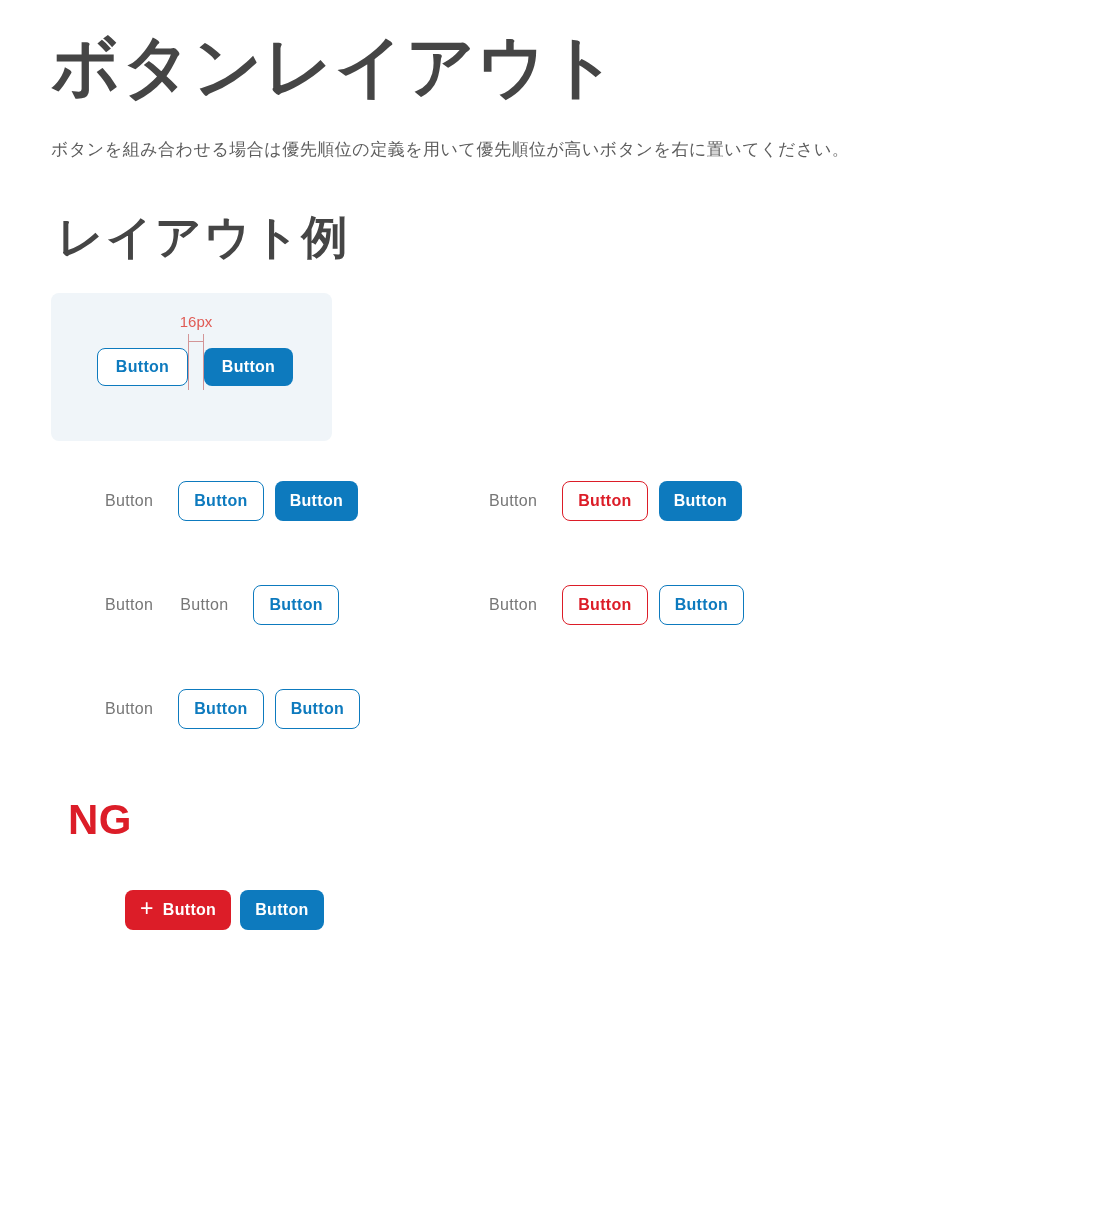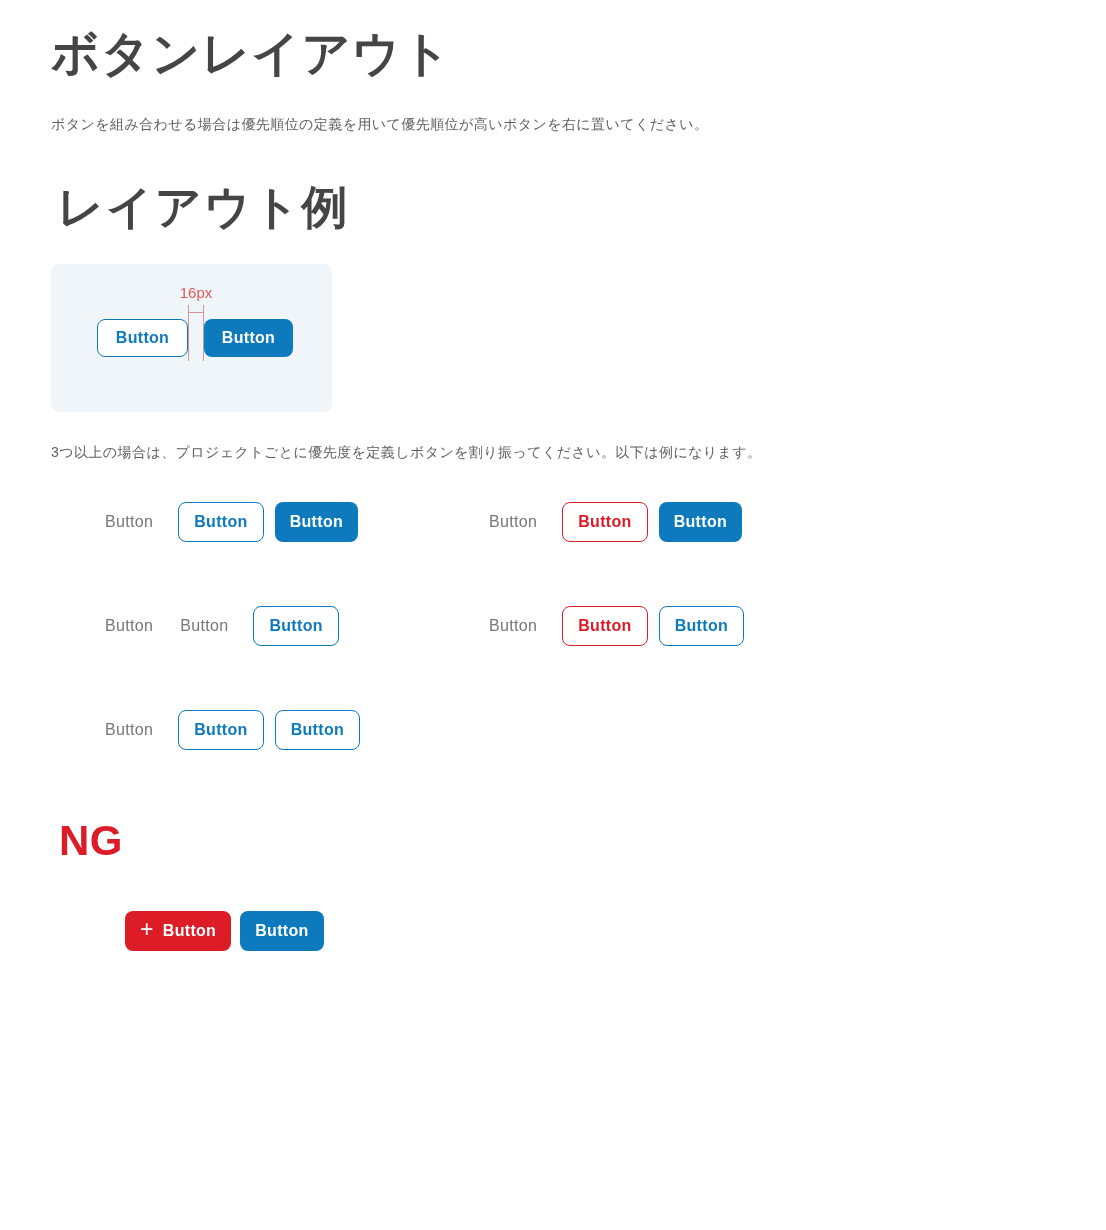--- a/index.html
+++ b/index.html
@@ -17,43 +17,44 @@
   body {
     width: 1106px;
     min-height: 1230px;
     font-family: "Liberation Sans", "DejaVu Sans", sans-serif;
     color: var(--body-text);
   }
   .page { padding: 24px 51px 60px 51px; }
 
   h1.page-title {
     margin: 0;
-    font-size: 48px;
+    font-size: 68px;
     line-height: 1.25;
     font-weight: 700;
     color: var(--heading);
     letter-spacing: 0.02em;
   }
   p.lead {
     margin: 30px 0 0 0;
-    font-size: 14px;
+    font-size: 17px;
     line-height: 1.45;
     letter-spacing: 0.03em;
     color: var(--body-text);
+    font-family: Liberation Mono, monospace;
   }
   h2.section-title {
     margin: 44px 0 0 6px;
     font-size: 46px;
     line-height: 1.3;
     font-weight: 700;
     color: var(--heading);
     letter-spacing: 0.04em;
   }
   h2.ng-title {
-    margin: 66px 0 0 8px;
+    margin: 66px 0 0 17px;
     font-size: 42px;
     line-height: 1.2;
     font-weight: 600;
     color: var(--red);
     letter-spacing: 0.01em;
   }
 
   
   .btn {
     display: inline-flex;
@@ -157,21 +158,20 @@
 
   <div class="example-box">
     <div class="measure-label">16px</div>
     <div class="measure-vline v1"></div>
     <div class="measure-vline v2"></div>
     <div class="measure-hline"></div>
     <button class="btn btn-outline-blue demo-secondary">Button</button>
     <button class="btn btn-filled-blue demo-primary">Button</button>
   </div>
 
-  <p class="lead">3つ以上の場合は、プロジェクトごとに優先度を定義しボタンを割り振ってください。以下は例になります。</p>
 
   <div class="btn-rows">
       <div class="btn-row">
         <div class="btn-group">
           <button class="btn btn-text">
             <span>Button</span>
           </button>
           <button class="btn btn-outline-blue">
             <span>Button</span>
           </button>

